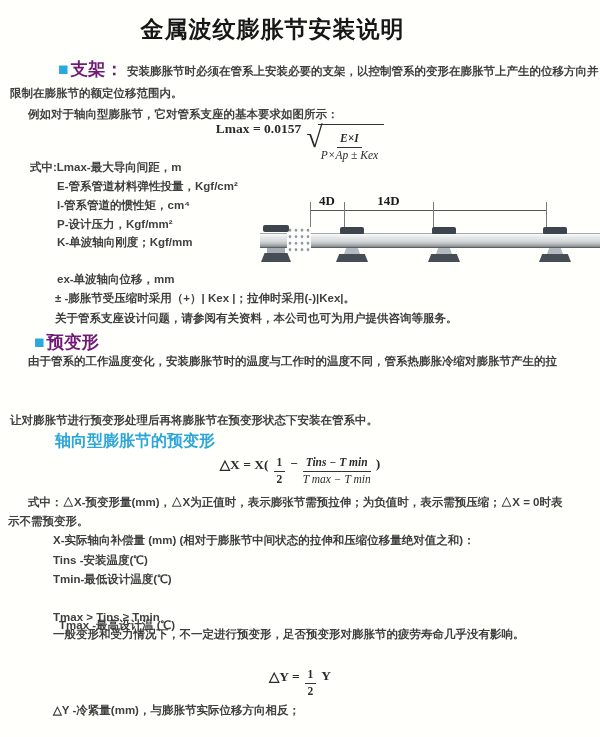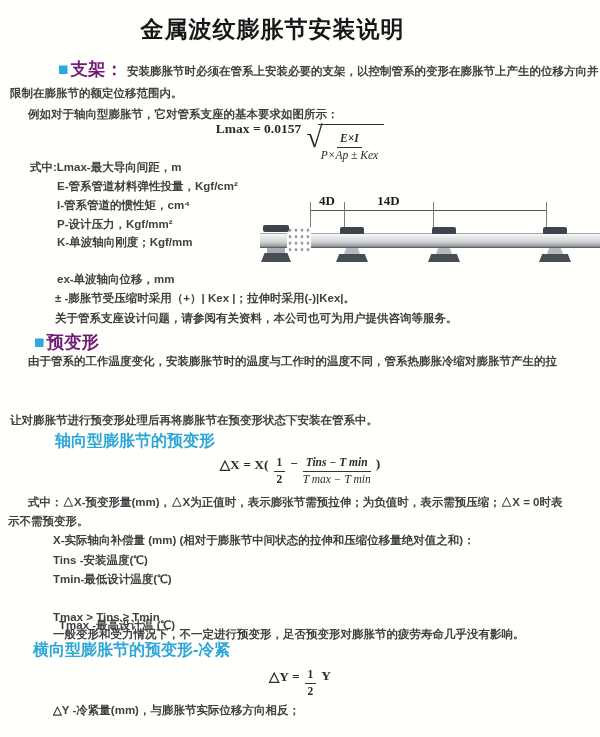--- a/index.html
+++ b/index.html
@@ -144,21 +144,20 @@
 
   <div class="t" style="top:495px;left:28px;">式中：△X-预变形量(mm)，△X为正值时，表示膨张节需预拉伸；为负值时，表示需预压缩；△X = 0时表</div>
   <div class="t" style="top:514px;left:8px;">示不需预变形。</div>
   <div class="t" style="top:533px;left:53px;">X-实际轴向补偿量 (mm) (相对于膨胀节中间状态的拉伸和压缩位移量绝对值之和)：</div>
   <div class="t" style="top:553px;left:53px;">Tins -安装温度(℃)</div>
   <div class="t" style="top:572px;left:53px;">Tmin-最低设计温度(℃)</div>
   <div class="t" style="top:591px;left:59px;margin-top:27px;">Tmax -最高设计温 (℃)</div>
   <div class="t" style="top:610px;left:53px;">Tmax &gt; Tins ≥ Tmin</div>
   <div class="t" style="top:627px;left:53px;">一般变形和受力情况下，不一定进行预变形，足否预变形对膨胀节的疲劳寿命几乎没有影响。</div>
 
-  <div class="h2" style="top:640px;left:33px;">横向型膨胀节的预变形-冷紧</div>
 
   <div class="formula" style="top:668px;padding-right:60px;">
     <span class="f-lhs">△Y =</span>
     <span class="frac upright">
       <span class="num">1</span>
       <span class="den">2</span>
     </span>
     <span class="f-rhs">Y</span>
   </div>
 

